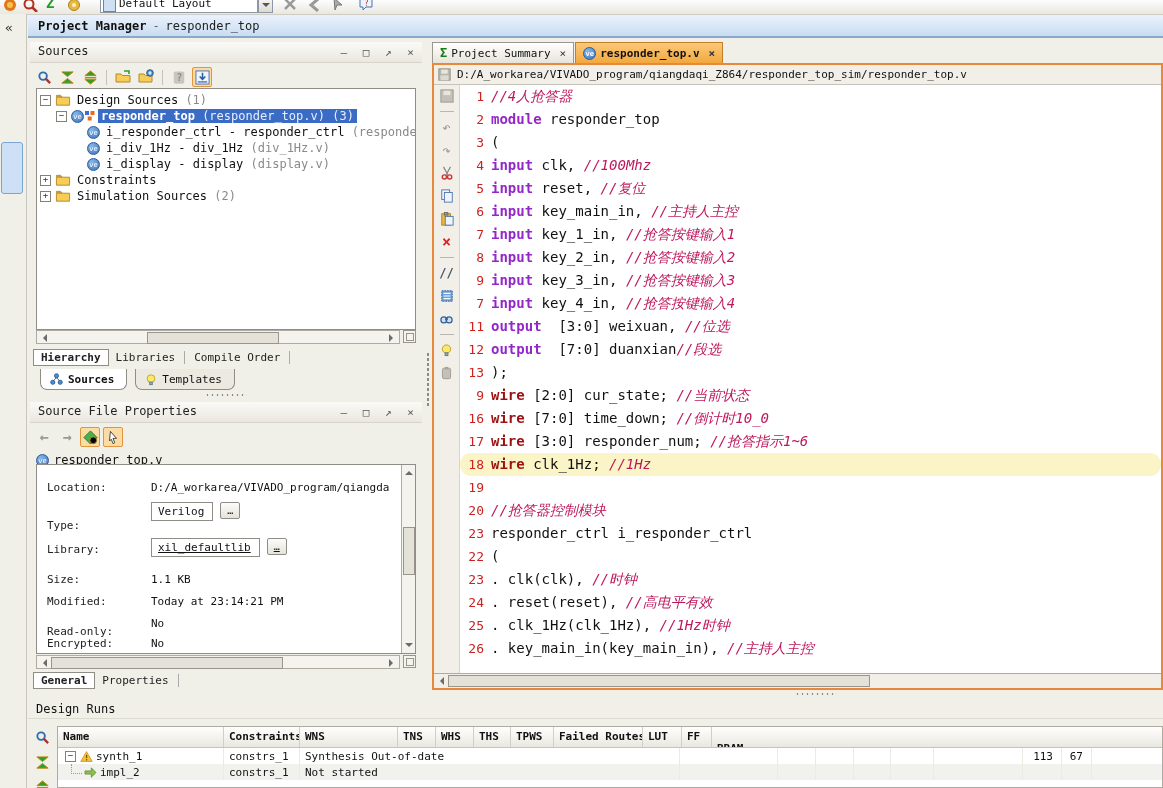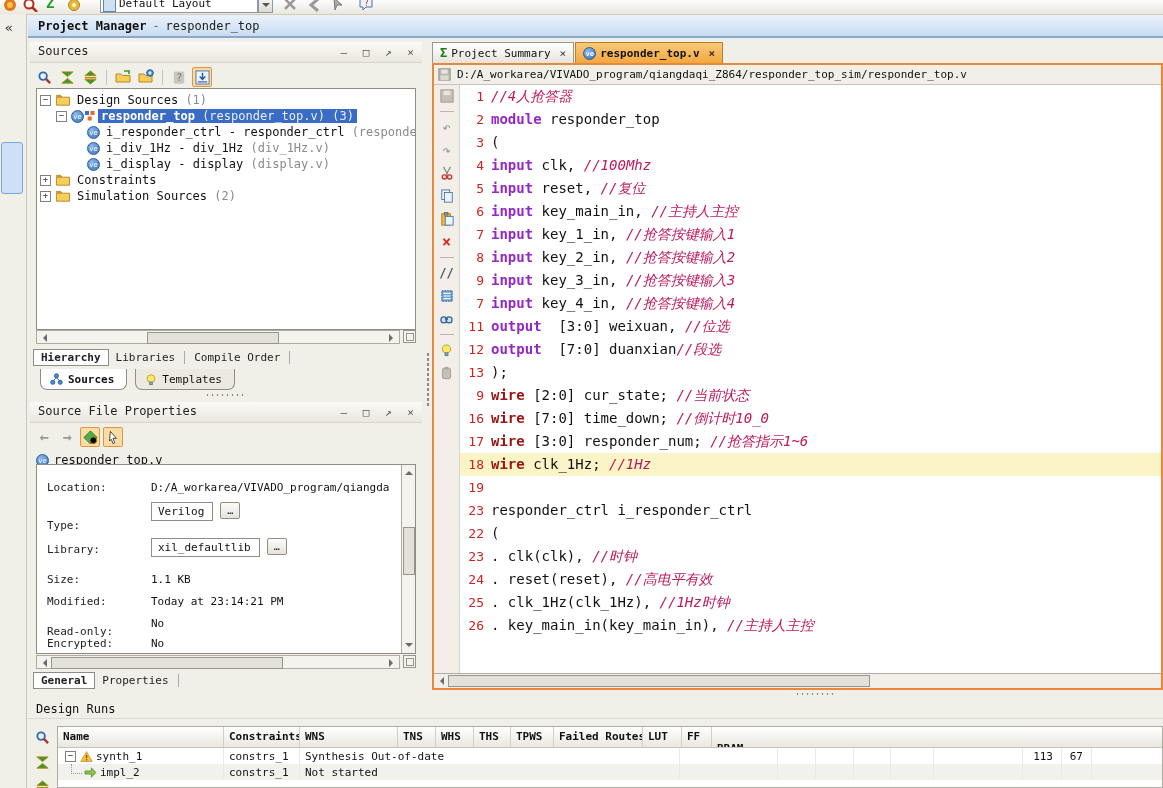--- a/index.html
+++ b/index.html
@@ -93,21 +93,21 @@
   .sigma{color:#1a7a1a;font-weight:bold;font-size:12px;}
   #editor-body{position:absolute;left:0;top:21px;right:0;bottom:0;border:2px solid #e8883a;background:#fff;box-sizing:border-box;}
   #pathbar{height:19px;background:#f1efe8;border-bottom:1px solid #c6c4ba;display:flex;align-items:center;gap:6px;padding-left:4px;font-size:11px;color:#111;white-space:nowrap;overflow:hidden;}
   #editor-main{position:absolute;left:0;top:20px;right:0;bottom:14px;display:flex;overflow:hidden;}
   #editor-strip{width:25px;background:#f1efe8;border-right:1px solid #d8d6cc;display:flex;flex-direction:column;align-items:center;padding-top:3px;gap:7px;flex:0 0 auto;}
   .strip-sep{width:14px;height:1px;background:#b9b7ad;}
   .strip-ico{width:16px;height:16px;display:flex;align-items:center;justify-content:center;font-size:12px;}
   .gray{color:#9a9a9a;}
   #code-area{position:relative;flex:1;overflow:hidden;background:#fff;}
   .code-line{height:23px;line-height:23px;white-space:pre;font-size:14px;}
-  .code-line.hl{background:#fbf4c6;}
+  .code-line.hl{background:#fbf4c6;border-radius:11px;}
   .lnum{display:inline-block;width:24px;text-align:right;color:#cc2222;margin-right:7px;font-size:13px;}
   .tk-kw{color:#9327c9;font-weight:bold;}
   .tk-kw2{color:#9c1111;font-weight:bold;}
   .tk-cm{color:#be185d;font-style:italic;}
   .tk-id{color:#111;}
   #editor-hscroll{position:absolute;left:0;right:0;bottom:0;height:14px;background:#f1efe8;border-top:1px solid #aeaca2;}
   
   #design-runs{position:absolute;left:28px;top:700px;width:1135px;height:88px;}
   #dr-title{height:18px;line-height:18px;padding-left:8px;font-size:12px;color:#111;border-bottom:1px solid #dddbd1;}
   #dr-toolbar{position:absolute;left:2px;top:27px;width:25px;display:flex;flex-direction:column;align-items:center;gap:5px;}
@@ -368,21 +368,21 @@
   <div id="props-box">
     <div id="props-rows">
         <div class="prop-label" style="top: 16px;">Location:</div>
         <div class="prop-value" style="top: 16px;">D:/A_workarea/VIVADO_program/qiangdaqi_Z864</div>
         <div class="prop-label" style="top: 54px;">Type:</div>
         <div class="prop-value" style="top: 37px;">
           <span class="val-box">Verilog</span>
           <span class="dots-btn">…</span>
         </div>
         <div class="prop-label" style="top: 78px;">Library:</div>
-        <div class="prop-value" style="top: 73px;">
+        <div class="prop-value" style="top: 73px; text-decoration: underline;">
           <span class="val-box">xil_defaultlib</span>
           <span class="dots-btn">…</span>
         </div>
         <div class="prop-label" style="top: 108px;">Size:</div>
         <div class="prop-value" style="top: 108px;">1.1 KB</div>
         <div class="prop-label" style="top: 130px;">Modified:</div>
         <div class="prop-value" style="top: 130px;">Today at 23:14:21 PM</div>
         <div class="prop-label" style="top: 160px;">Read-only:</div>
         <div class="prop-value" style="top: 152px;">No</div>
         <div class="prop-label" style="top: 172px;">Encrypted:</div>
@@ -505,20 +505,21 @@
             <div class="code-line"><span class="lnum">9</span><span class="tk-kw">input</span><span class="tk-id"> key_3_in, </span><span class="tk-cm">//抢答按键输入3</span></div>
             <div class="code-line"><span class="lnum">7</span><span class="tk-kw">input</span><span class="tk-id"> key_4_in, </span><span class="tk-cm">//抢答按键输入4</span></div>
             <div class="code-line"><span class="lnum">11</span><span class="tk-kw">output</span><span class="tk-id">  [3:0] weixuan, </span><span class="tk-cm">//位选</span></div>
             <div class="code-line"><span class="lnum">12</span><span class="tk-kw">output</span><span class="tk-id">  [7:0] duanxian</span><span class="tk-cm">//段选</span></div>
             <div class="code-line"><span class="lnum">13</span><span class="tk-id">);</span></div>
             <div class="code-line"><span class="lnum">9</span><span class="tk-kw2">wire</span><span class="tk-id"> [2:0] cur_state; </span><span class="tk-cm">//当前状态</span></div>
             <div class="code-line"><span class="lnum">16</span><span class="tk-kw2">wire</span><span class="tk-id"> [7:0] time_down; </span><span class="tk-cm">//倒计时10_0</span></div>
             <div class="code-line"><span class="lnum">17</span><span class="tk-kw2">wire</span><span class="tk-id"> [3:0] responder_num; </span><span class="tk-cm">//抢答指示1~6</span></div>
             <div class="code-line hl"><span class="lnum">18</span><span class="tk-kw2">wire</span><span class="tk-id"> clk_1Hz; </span><span class="tk-cm">//1Hz</span></div>
             <div class="code-line"><span class="lnum">19</span></div>
+            <div class="code-line"><span class="lnum">20</span><span class="tk-cm">//抢答器控制模块</span></div>
             <div class="code-line"><span class="lnum">23</span><span class="tk-id">responder_ctrl i_responder_ctrl</span></div>
             <div class="code-line"><span class="lnum">22</span><span class="tk-id">(</span></div>
             <div class="code-line"><span class="lnum">23</span><span class="tk-id">. clk(clk), </span><span class="tk-cm">//时钟</span></div>
             <div class="code-line"><span class="lnum">24</span><span class="tk-id">. reset(reset), </span><span class="tk-cm">//高电平有效</span></div>
             <div class="code-line"><span class="lnum">25</span><span class="tk-id">. clk_1Hz(clk_1Hz), </span><span class="tk-cm">//1Hz时钟</span></div>
             <div class="code-line"><span class="lnum">26</span><span class="tk-id">. key_main_in(key_main_in), </span><span class="tk-cm">//主持人主控</span></div>
           </div>
       </div>
     </div>
     <div id="editor-hscroll">

